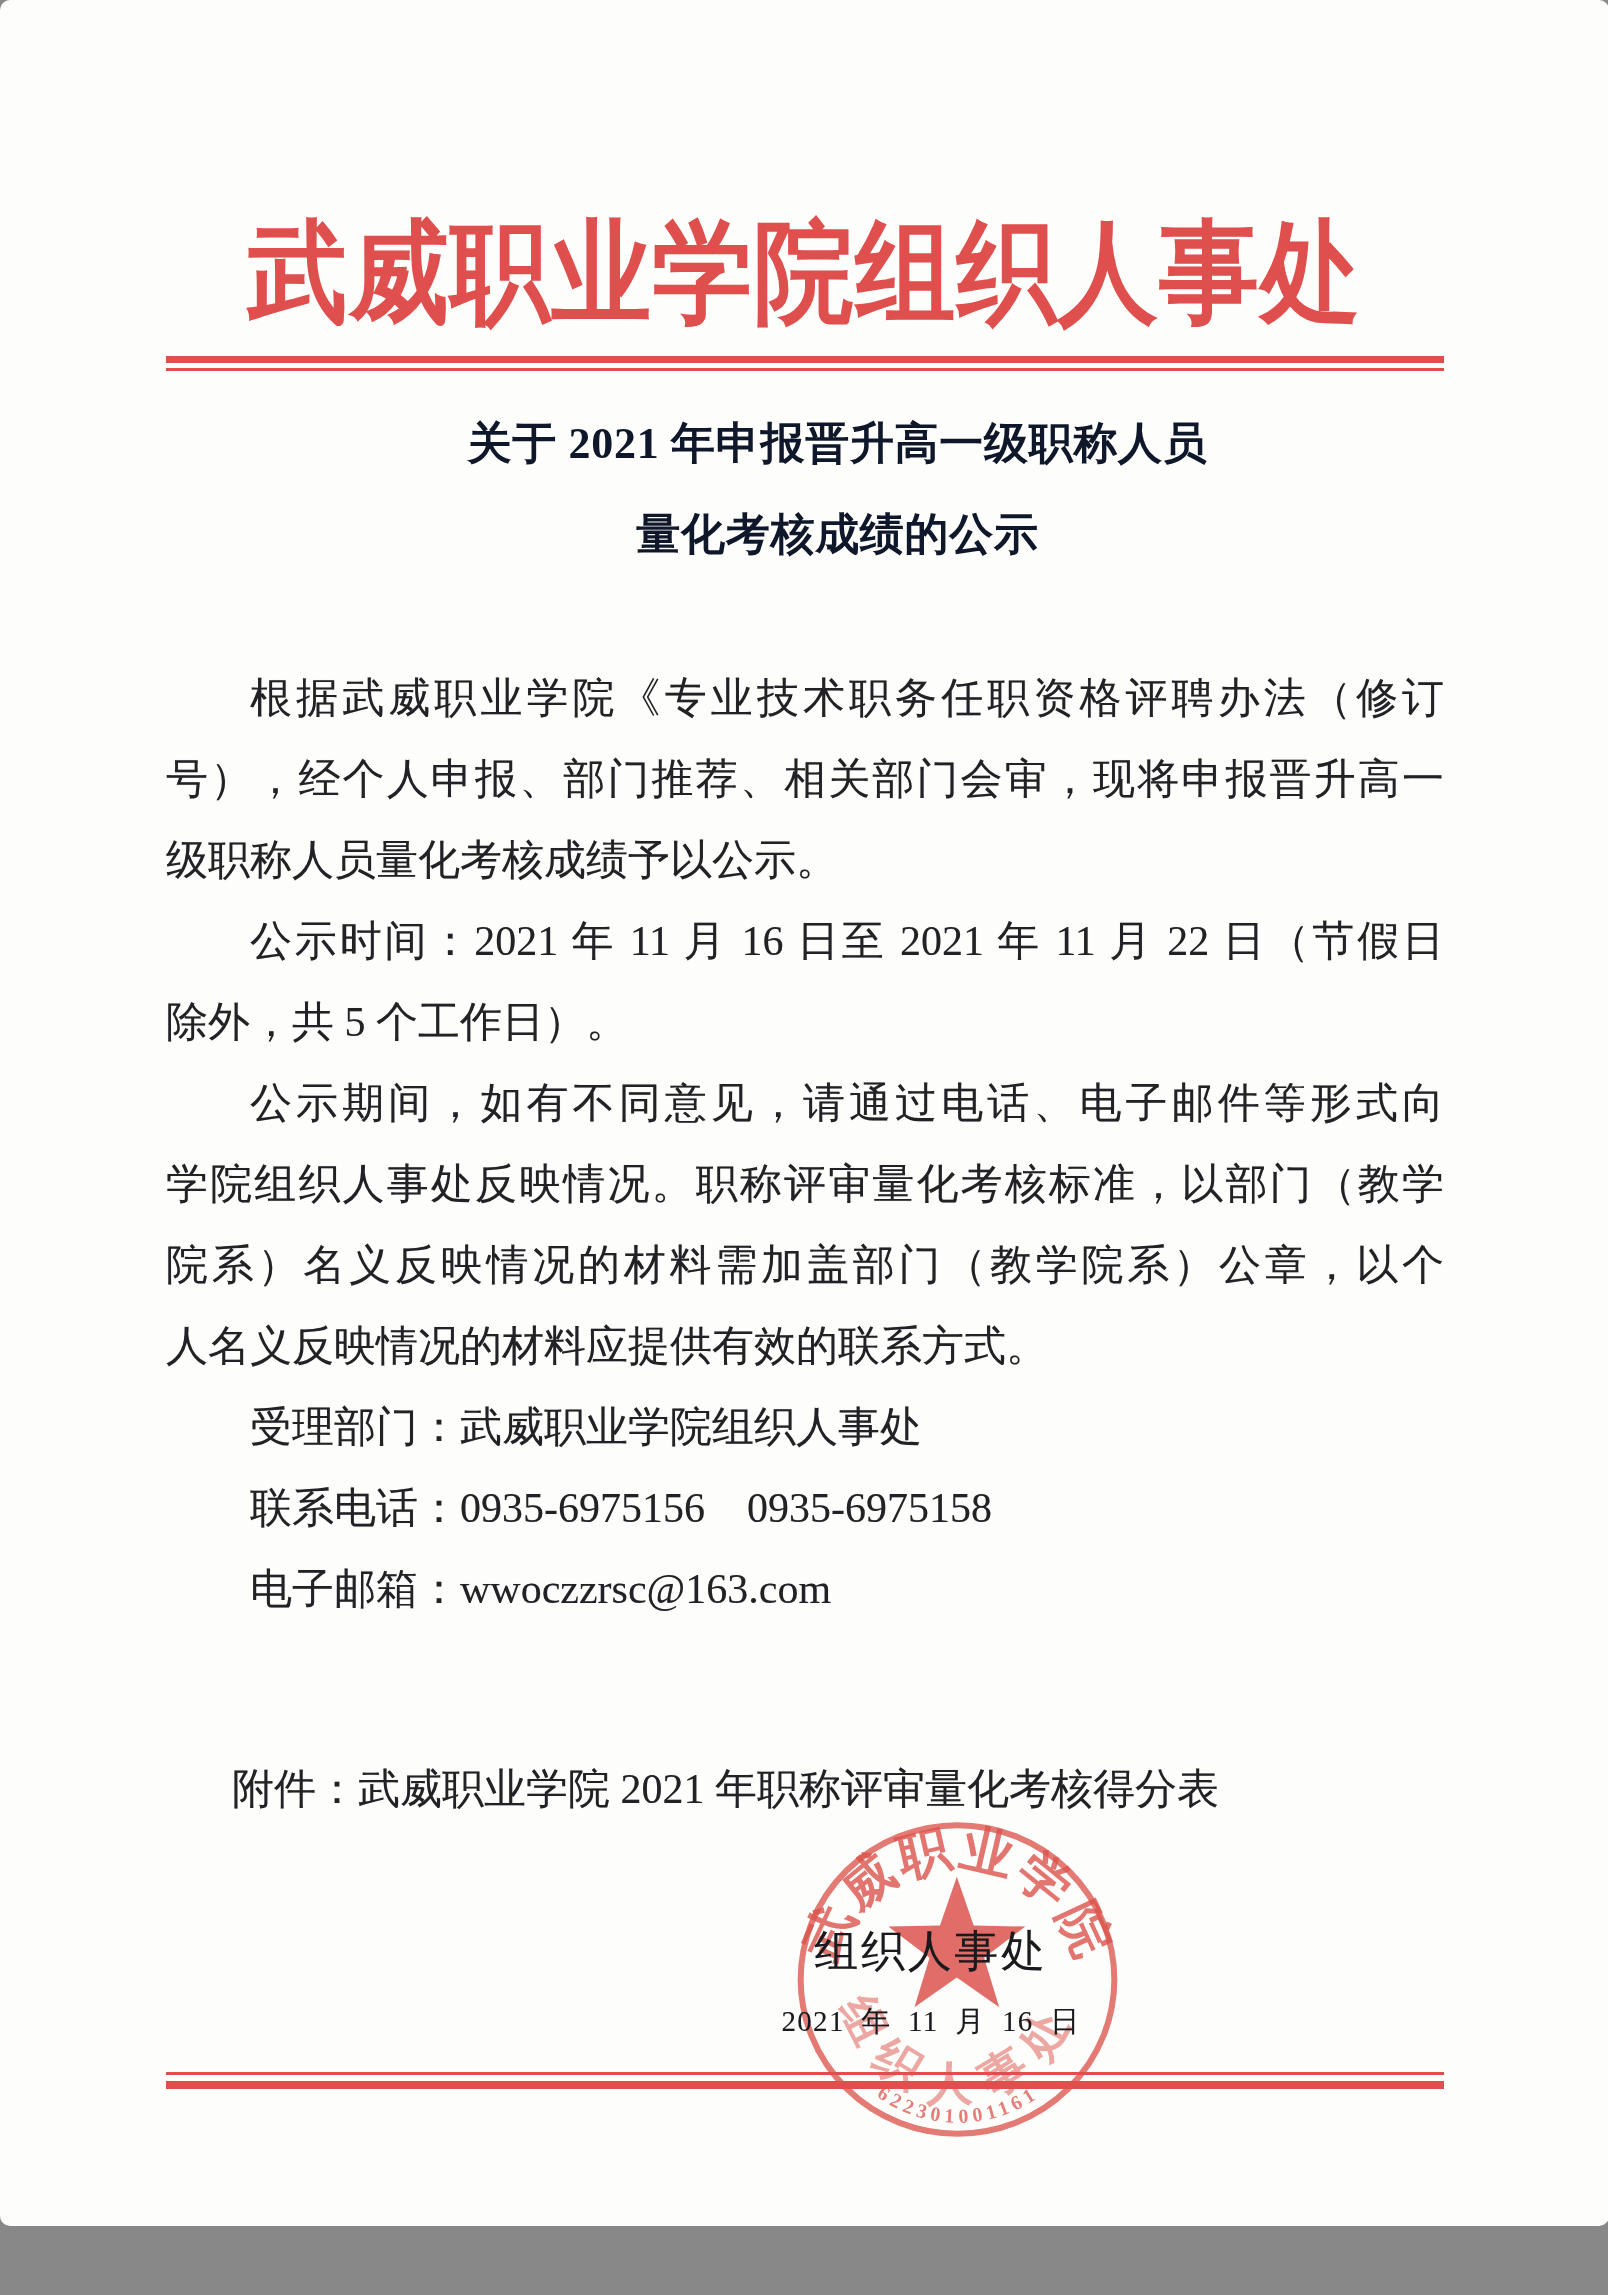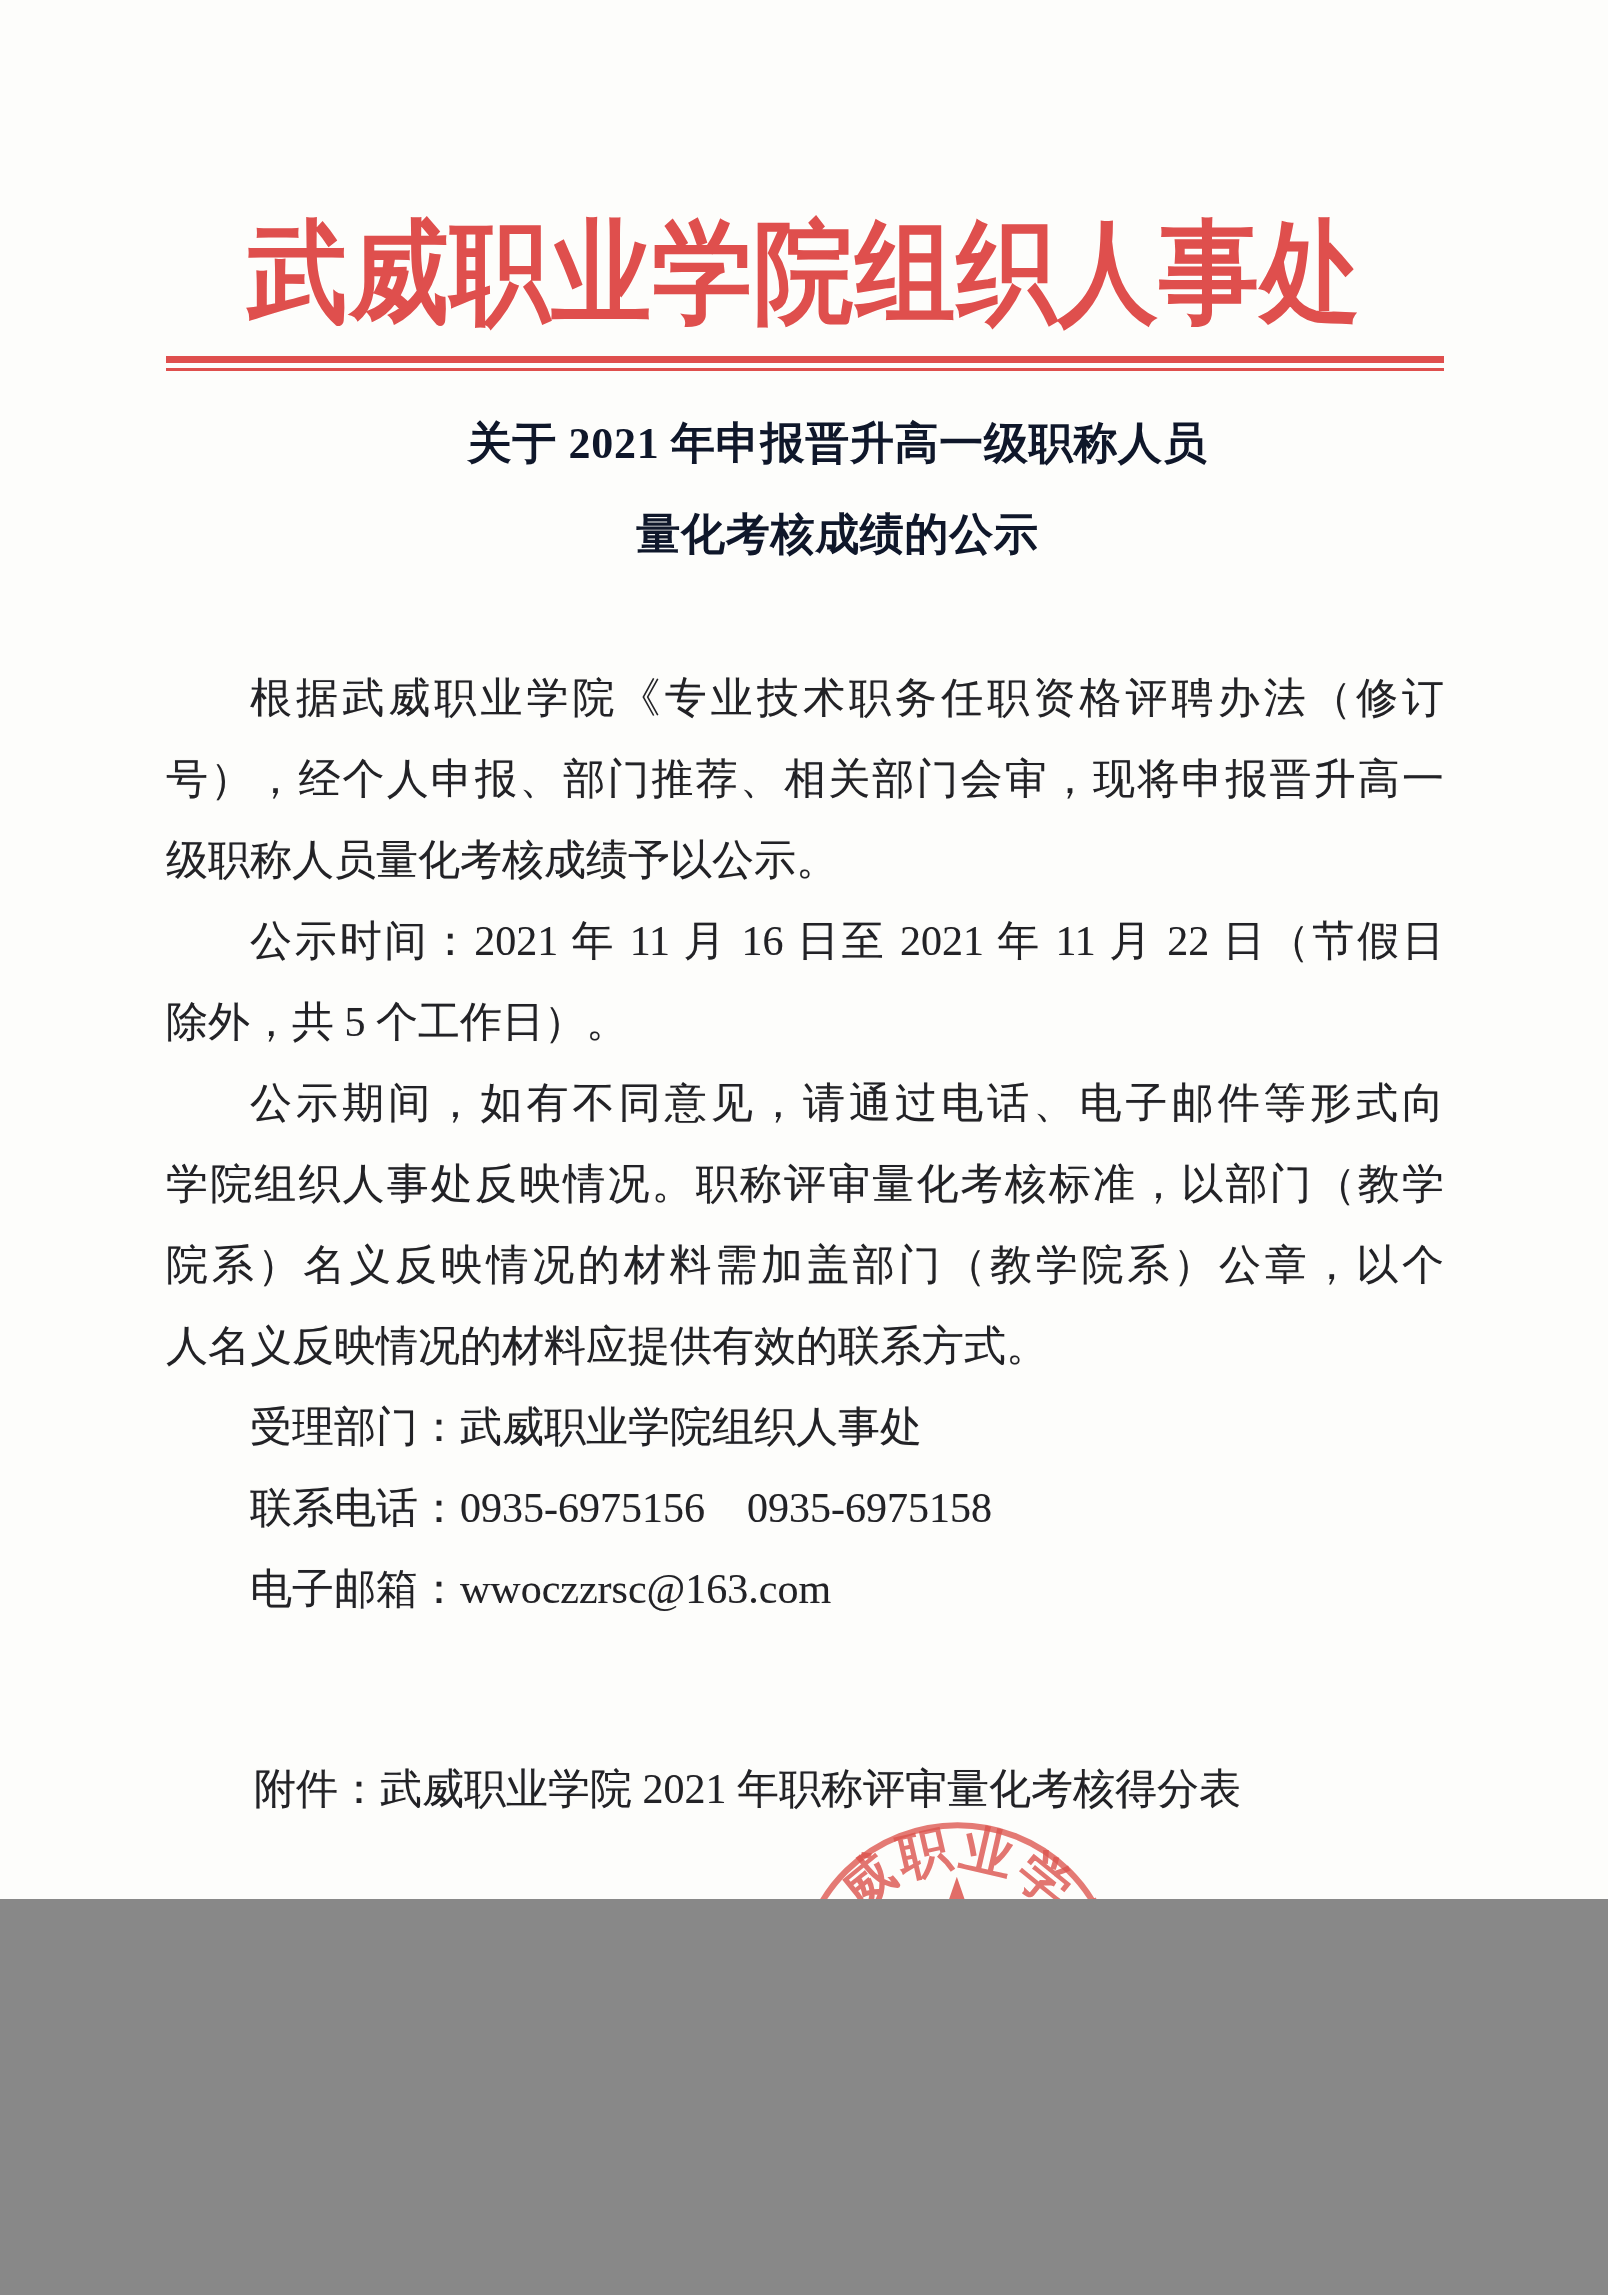--- a/index.html
+++ b/index.html
@@ -4,25 +4,26 @@
 <style>
   :root{
     --red:#df4f4d;
     --seal-red:#dc544e;
     --ink:#222226;
     --paper:#fdfdfb;
   }
   html,body{margin:0;padding:0;background:#888;}
   .page{
     position:relative;
-    width:1609px;height:1899px;
+    width:1609px;height:2226px;
     background:var(--paper);
     overflow:hidden;
     font-family:"Liberation Serif","DejaVu Serif",serif;
     color:var(--ink);
+    border-radius:10px;
   }
   
   .org-title{
     position:absolute;top:212px;left:0;width:100%;
     text-align:center;
     font-size:100px;font-weight:700;
     letter-spacing:1.3px;line-height:1.1;
     color:var(--red);
     transform:scaleY(1.12);transform-origin:center top;
     white-space:nowrap;
@@ -43,21 +44,21 @@
   
   .body-block{
     position:absolute;left:166px;top:658px;width:1278px;
     font-size:42px;color:var(--ink);
     text-shadow:0 0 0.7px rgba(20,20,20,.3);
   }
   .line{height:81px;line-height:81px;white-space:pre-wrap;}
   .line.indent{text-indent:2em;}
   .line.justify{text-align:justify;text-align-last:justify;}
   .attachment{
-    position:absolute;left:170px;top:1749px;width:1278px;
+    position:absolute;left:148px;top:1749px;width:1278px;
     font-size:42px;line-height:81px;text-indent:2em;
     color:var(--ink);text-shadow:0 0 0.7px rgba(20,20,20,.3);
     white-space:pre-wrap;
   }
   
   .sig-dept{
     position:absolute;left:697px;top:1922px;width:468px;
     text-align:center;font-size:44px;letter-spacing:2.7px;
     color:#1a1a1e;text-shadow:0 0 0.7px rgba(20,20,20,.3);
   }

